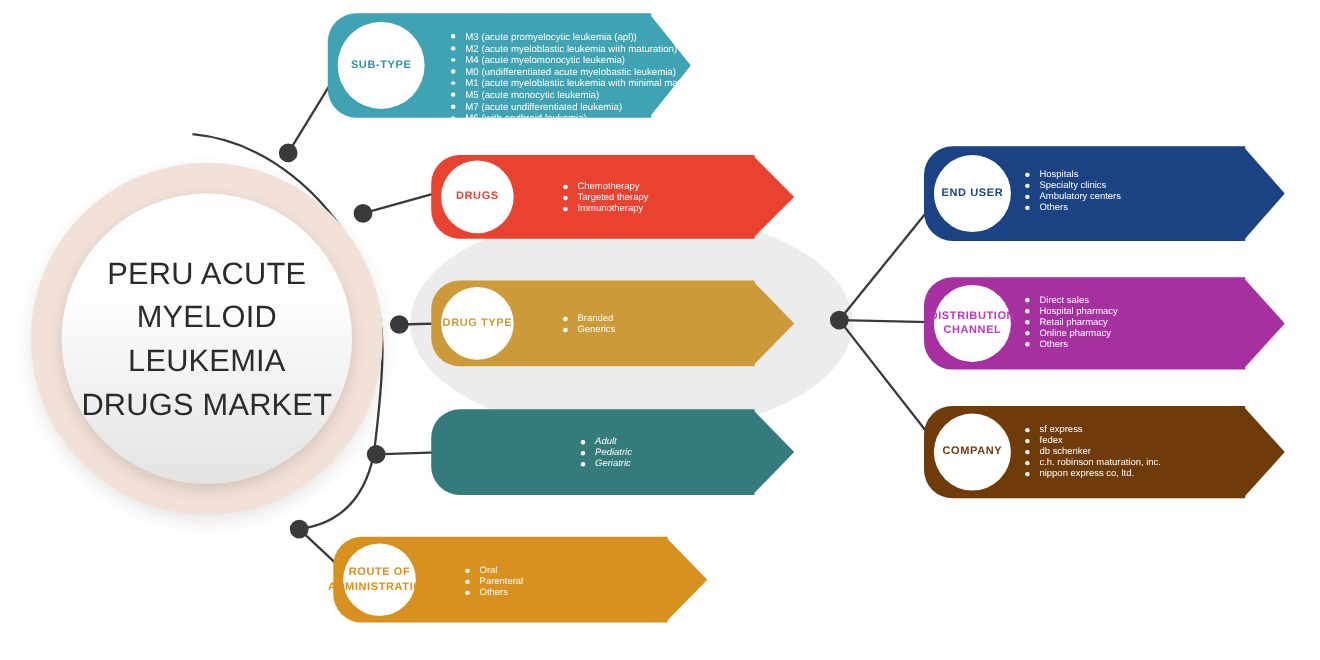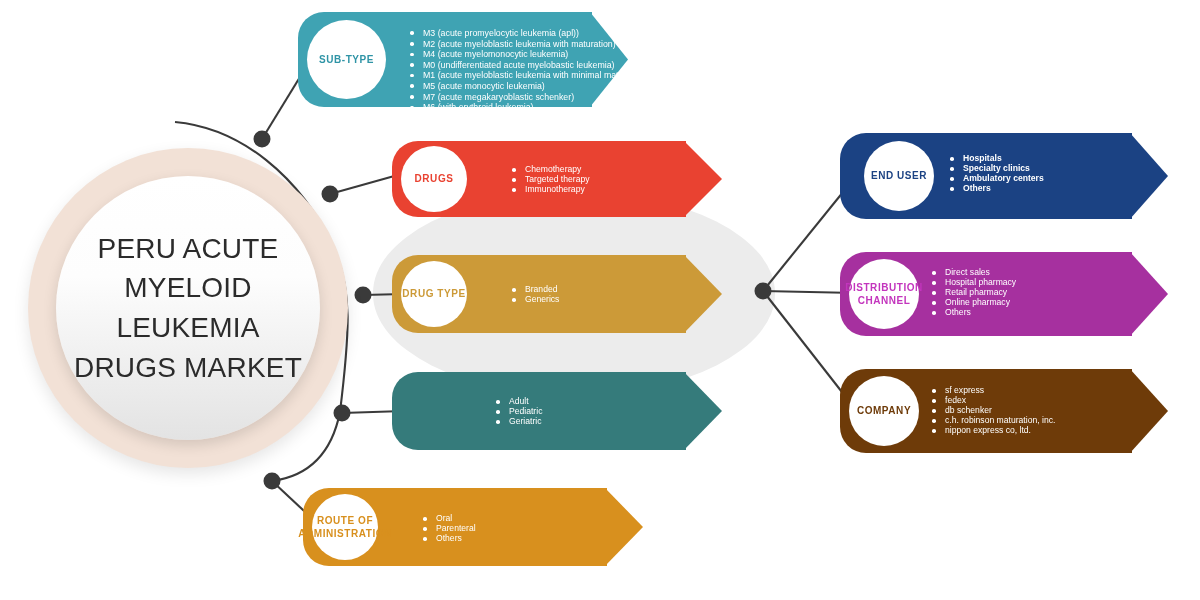--- a/index.html
+++ b/index.html
@@ -117,21 +117,21 @@
     <div class="badge" style="left:9px;top:8px;width:79px;height:79px;">
       <span style="color:#2f94a6;">SUB-TYPE</span>
     </div>
     <ul style="left:112px;top:16px;">
       <li>M3 (acute promyelocytic leukemia (apl))</li>
       <li>M2 (acute myeloblastic leukemia with maturation)</li>
       <li>M4 (acute myelomonocytic leukemia)</li>
       <li>M0 (undifferentiated acute myelobastic leukemia)</li>
       <li>M1 (acute myeloblastic leukemia with minimal maturation)</li>
       <li>M5 (acute monocytic leukemia)</li>
-      <li>M7 (acute megakaryoblastic schenker)</li>
+      <li>M7 (acute undifferentiated leukemia)</li>
       <li>M6 (with erythroid leukemia)</li>
     </ul>
   </div>
 
   <div class="arrow" style="left:392px;top:141px;width:330px;height:76px;">
     <div class="body" style="width:294px;background:#e94231;"></div>
     <div class="head" style="left:292px;background:#e94231;clip-path:polygon(0 0,0 100%,100% 50%);"></div>
     <div class="badge" style="left:9px;top:5px;width:66px;height:66px;">
       <span style="color:#e94231;">DRUGS</span>
     </div>
@@ -150,21 +150,21 @@
     </div>
     <ul style="left:120px;top:30px;">
       <li>Branded</li>
       <li>Generics</li>
     </ul>
   </div>
 
   <div class="arrow" style="left:392px;top:372px;width:330px;height:78px;">
     <div class="body" style="width:294px;background:#357b7b;"></div>
     <div class="head" style="left:292px;background:#357b7b;clip-path:polygon(0 0,0 100%,100% 50%);"></div>
-    <ul style="left:104px;top:25px;">
+    <ul style="left:136px;top:25px;font-style:italic;">
       <li>Adult</li>
       <li>Pediatric</li>
       <li>Geriatric</li>
     </ul>
   </div>
 
   <div class="arrow" style="left:303px;top:488px;width:340px;height:78px;">
     <div class="body" style="width:304px;background:#d8901e;"></div>
     <div class="head" style="left:302px;background:#d8901e;clip-path:polygon(0 0,0 100%,100% 50%);"></div>
     <div class="badge" style="left:9px;top:6px;width:66px;height:66px;">
@@ -173,24 +173,24 @@
     <ul style="left:120px;top:26px;">
       <li>Oral</li>
       <li>Parenteral</li>
       <li>Others</li>
     </ul>
   </div>
 
   <div class="arrow" style="left:840px;top:133px;width:328px;height:86px;">
     <div class="body" style="width:292px;background:#1b4283;"></div>
     <div class="head" style="left:290px;background:#1b4283;clip-path:polygon(0 0,0 100%,100% 50%);"></div>
-    <div class="badge" style="left:24px;top:8px;width:70px;height:70px;text-align:center;">
+    <div class="badge" style="left:9px;top:8px;width:70px;height:70px;text-align:center;">
       <span style="color:#1b4283;">END USER</span>
     </div>
-    <ul style="left:110px;top:21px;font-weight:bold;">
+    <ul style="left:92px;top:21px;">
       <li>Hospitals</li>
       <li>Specialty clinics</li>
       <li>Ambulatory centers</li>
       <li>Others</li>
     </ul>
   </div>
 
   <div class="arrow" style="left:840px;top:252px;width:328px;height:84px;">
     <div class="body" style="width:292px;background:#a6309f;"></div>
     <div class="head" style="left:290px;background:#a6309f;clip-path:polygon(0 0,0 100%,100% 50%);"></div>

